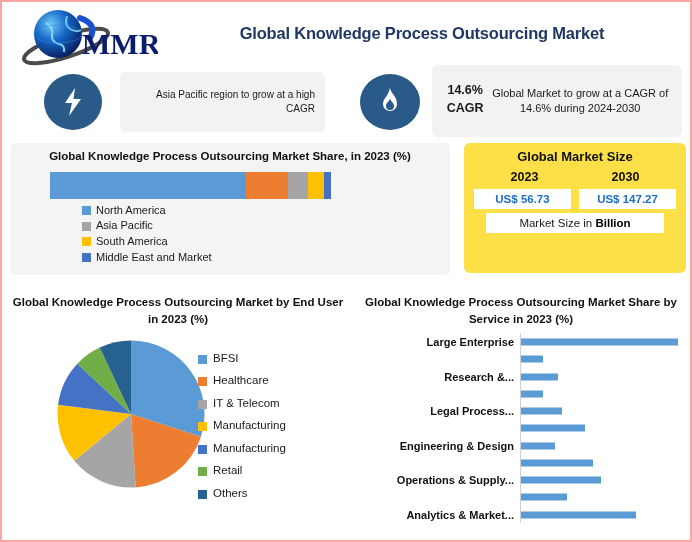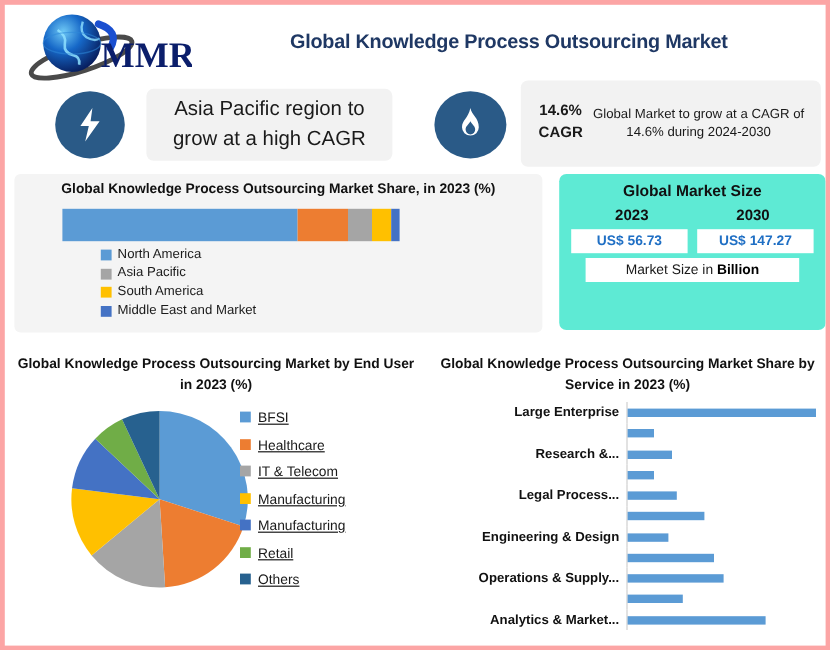--- a/index.html
+++ b/index.html
@@ -9,21 +9,21 @@
   }
   body {
     font-family: "Liberation Sans", sans-serif;
   }
   #infographic {
     position: relative;
     width: 692px;
     height: 542px;
     box-sizing: border-box;
     background: #ffffff;
-    border: 4px solid #fca5a5;
+    border: 2px solid #fca5a5;
     overflow: hidden;
   }
 
   
   .header {
     position: relative;
     height: 136px;
   }
   .logo {
     position: absolute;
@@ -65,21 +65,21 @@
     display: flex;
     align-items: center;
     justify-content: center;
     text-align: center;
     color: #1a1a1a;
     box-sizing: border-box;
     padding: 4px 10px;
   }
   .callout.k1 {
     left: 118px; top: 70px; width: 205px; height: 60px;
-    font-size: 17px; line-height: 1.45;
+    font-size: 10px; line-height: 1.45; text-align: right;
   }
   .callout.k2 {
     left: 430px; top: 63px; width: 250px; height: 72px;
     font-size: 11px; line-height: 1.4;
   }
   .callout.k2 .cagr-head {
     font-weight: bold;
     font-size: 12.5px;
     margin-bottom: 3px;
   }
@@ -134,21 +134,21 @@
     width: 9px; height: 9px;
     margin-right: 5px;
     flex: none;
   }
 
   
   .panel-size {
     position: absolute;
     left: 462px; top: 4px;
     width: 222px; height: 130px;
-    background: #5eead4;
+    background: #fde047;
     border-radius: 6px;
     box-sizing: border-box;
     padding: 6px 10px;
   }
   .size-title {
     text-align: center;
     font-size: 13px;
     font-weight: bold;
     color: #111;
     margin-bottom: 6px;
@@ -223,23 +223,22 @@
   }
   .pie-legend {
     position: absolute;
     left: 190px;
     top: 6px;
     font-size: 11.5px;
     color: #1a1a1a;
   }
   .pie-legend .lg-row {
     display: flex;
-    align-items: flex-start;
+    align-items: flex-end;
     height: 22.5px;
-    text-decoration: underline;
   }
   .pie-legend .lg-swatch {
     width: 9px; height: 9px;
     margin-right: 6px;
   }
 
   
   .hbar-area {
     position: relative;
     margin-top: 6px;

